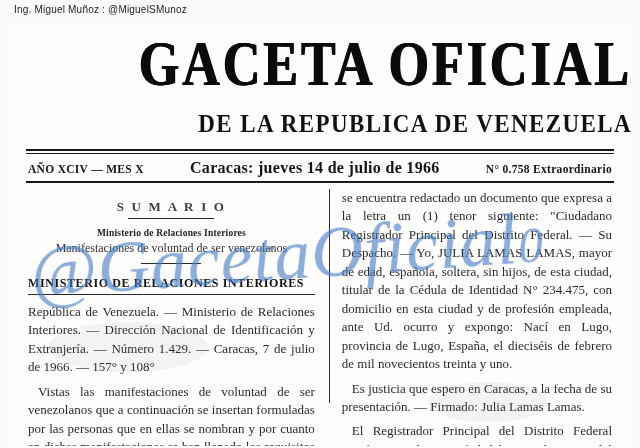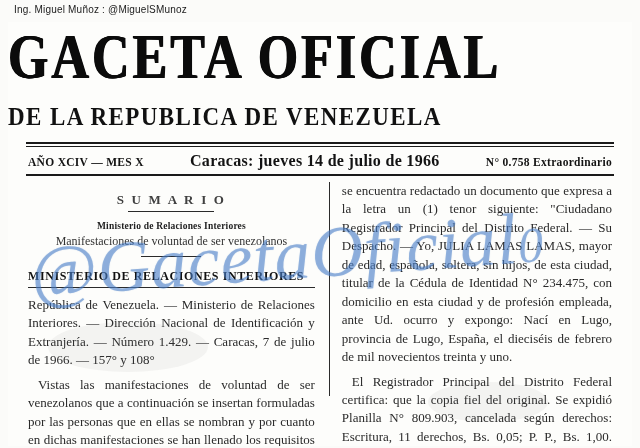--- a/index.html
+++ b/index.html
@@ -39,22 +39,22 @@
     position: absolute;
     top: 22px;
     left: 8px;
     width: 624px;
     height: 424px;
     background: #fdfdfb;
     overflow: hidden;
   }
 
   .masthead {
-    text-align: left;
-    margin-top: 4px;
+    text-align: right;
+    margin-top: 11px;
   }
   .masthead-title {
     font-family: "Liberation Serif", serif;
     font-weight: bold;
     font-size: 52px;
     letter-spacing: 3px;
     line-height: 1.0;
     color: #0b0b0b;
     white-space: nowrap;
     transform: scaleY(1.22);
@@ -263,20 +263,21 @@
           <p>República de Venezuela. — Ministerio de Relaciones Interiores. — Dirección Nacional de Identificación y Extranjería. — Número 1.429. — Caracas, 7 de julio de 1966. — 157° y 108°</p>
           <p class="indent">Vistas las manifestaciones de voluntad de ser venezolanos que a continuación se insertan formuladas por las personas que en ellas se nombran y por cuanto en dichas manifestaciones se han llenado los requisitos legales de conformidad con lo dispuesto en el artículo 19 de la Constitución Nacional, este Despacho resuelve publicarlas en la Gaceta Oficial de la República de Venezuela.</p>
         </div>
       </div>
 
       <div class="col-div"></div>
 
       <div class="col col-right">
         <div class="body-text">
           <p>se encuentra redactado un documento que expresa a la letra un (1) tenor siguiente: "Ciudadano Registrador Principal del Distrito Federal. — Su Despacho. — Yo, JULIA LAMAS LAMAS, mayor de edad, española, soltera, sin hijos, de esta ciudad, titular de la Cédula de Identidad N° 234.475, con domicilio en esta ciudad y de profesión empleada, ante Ud. ocurro y expongo: Nací en Lugo, provincia de Lugo, España, el dieciséis de febrero de mil novecientos treinta y uno.</p>
+          <p class="indent">Es justicia que espero en Caracas, a la fecha de su presentación. — Firmado: Julia Lamas Lamas.</p>
           <p class="indent">El Registrador Principal del Distrito Federal certifica: que la copia fiel del original. Se expidió Planilla N° 809.903, cancelada según derechos: Escritura, 11 derechos, Bs. 0,05; P. P., Bs. 1,00. Total: Bs. 5,00. — Caracas, veintinueve de febrero de mil novecientos sesenta y cinco. — Año 155° y 107°.</p>
         </div>
       </div>
 
     </div>
 
     <div class="blotch" style="left:40px; top:300px; width:160px; height:50px;"></div>
     <div class="blotch" style="left:420px; top:360px; width:120px; height:40px;"></div>
   </div>
 

